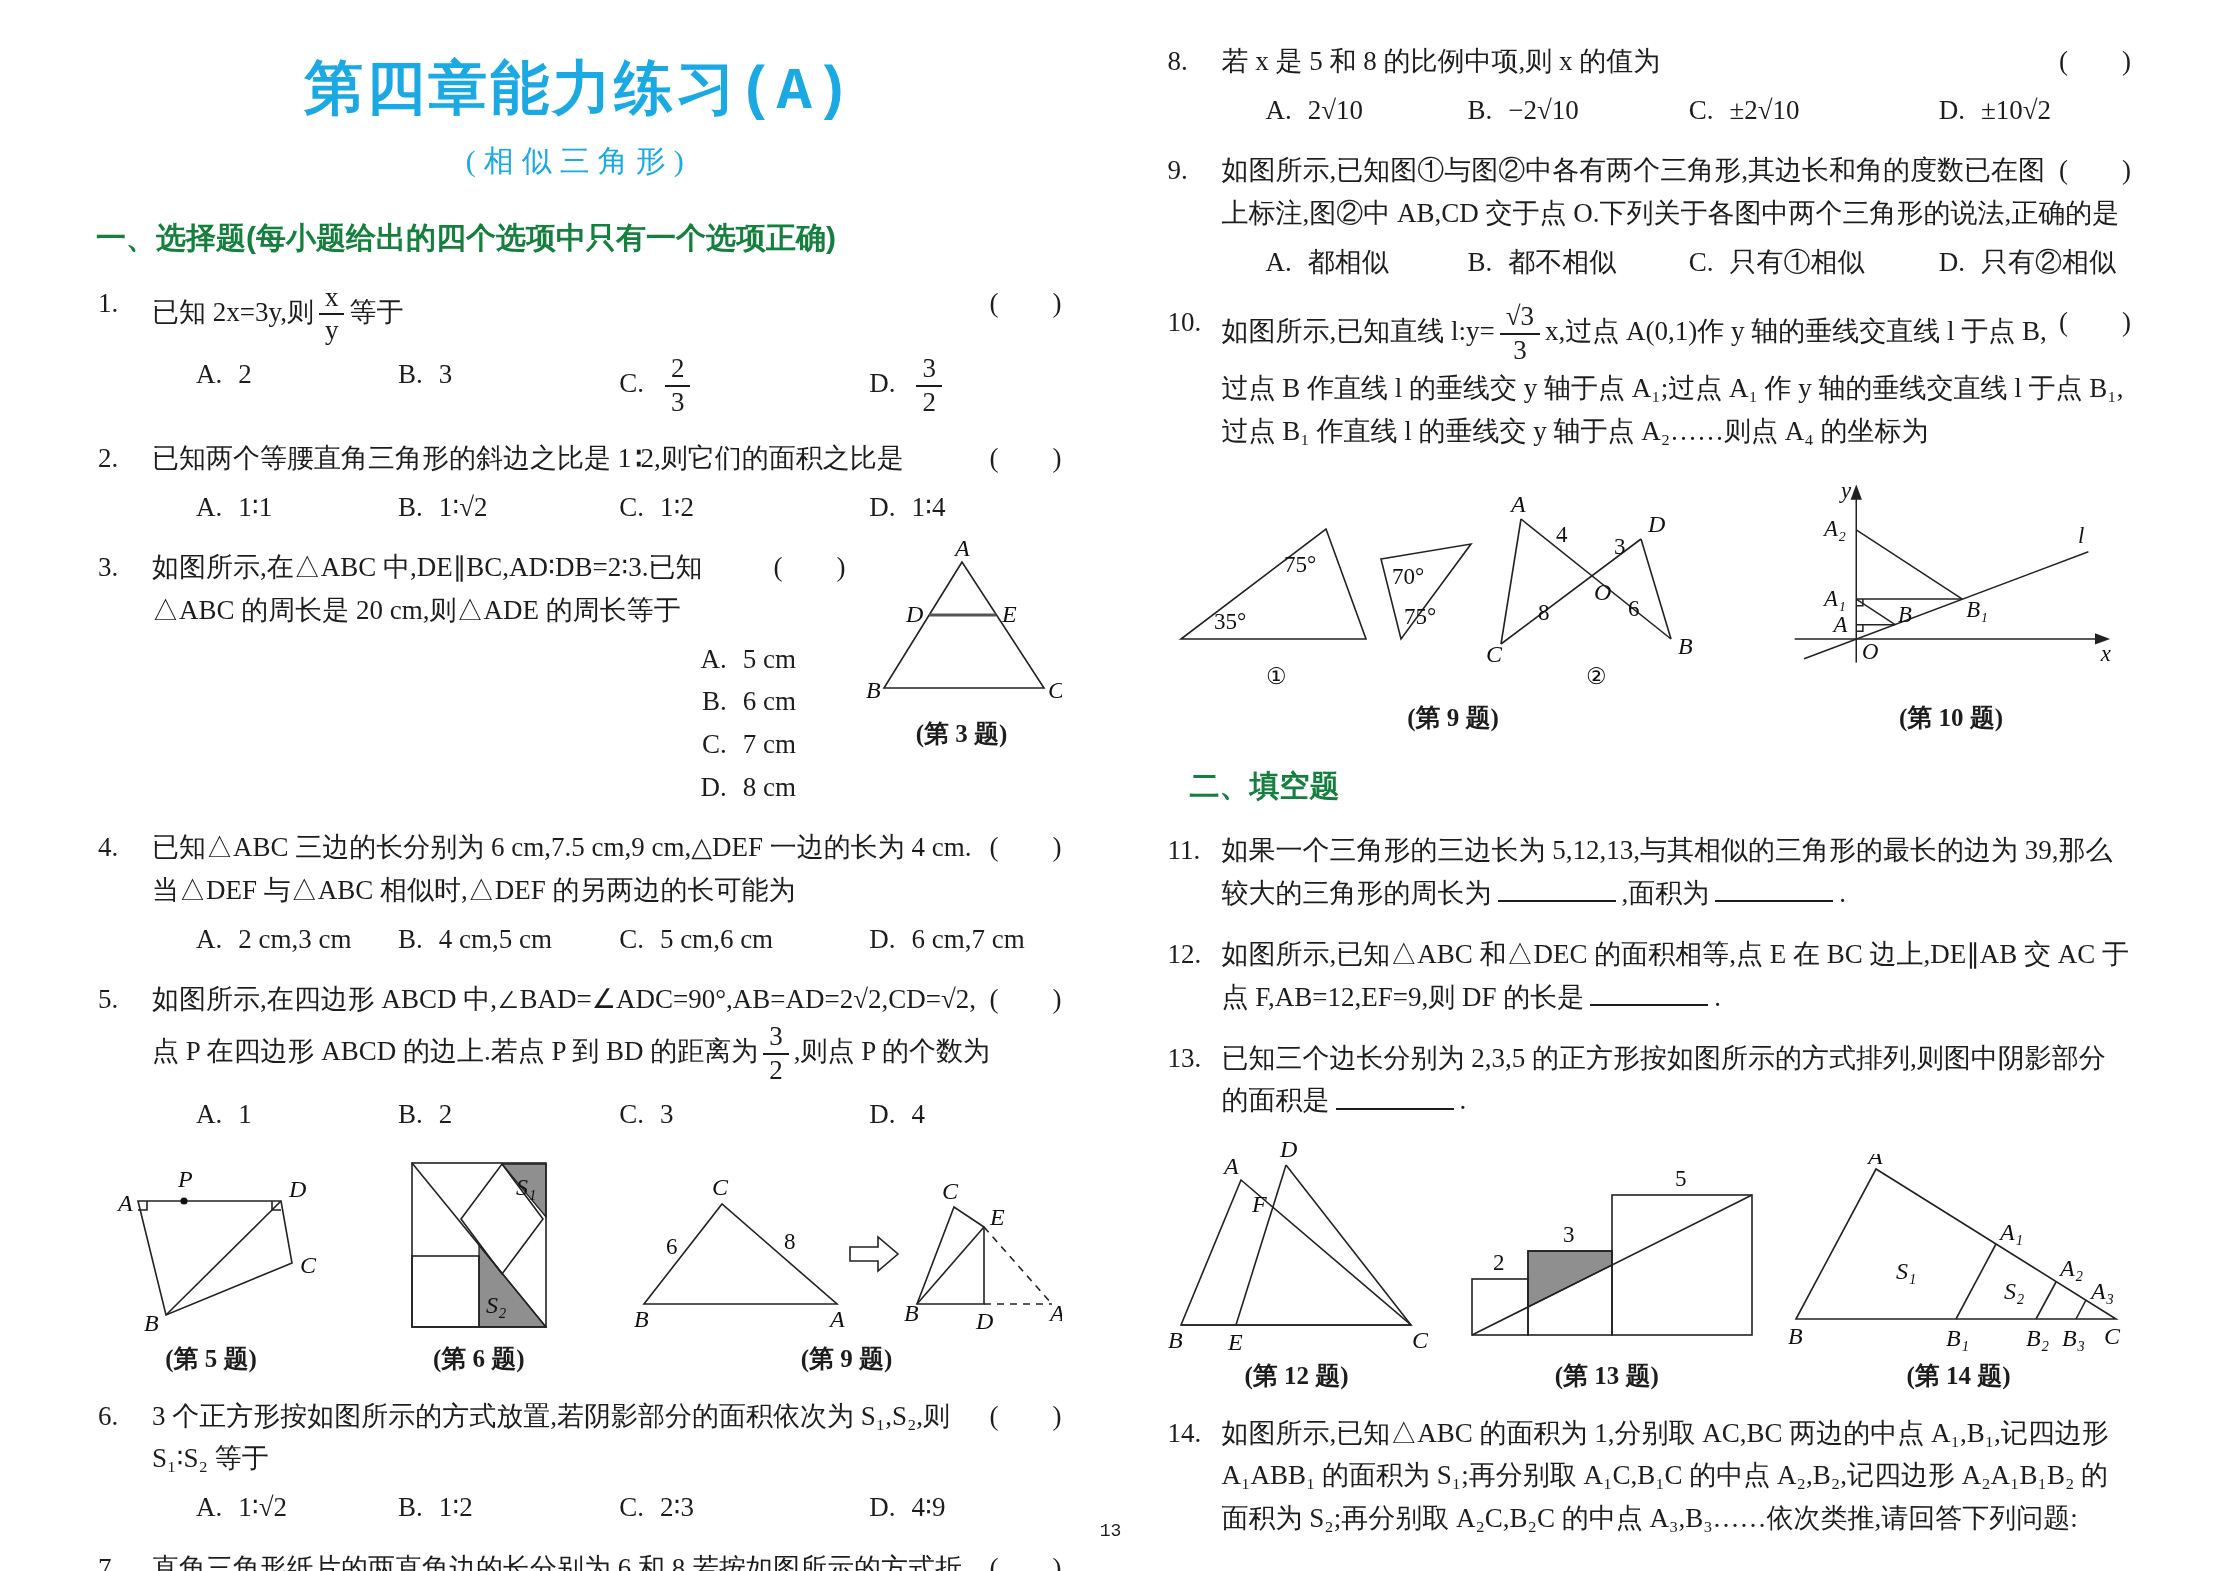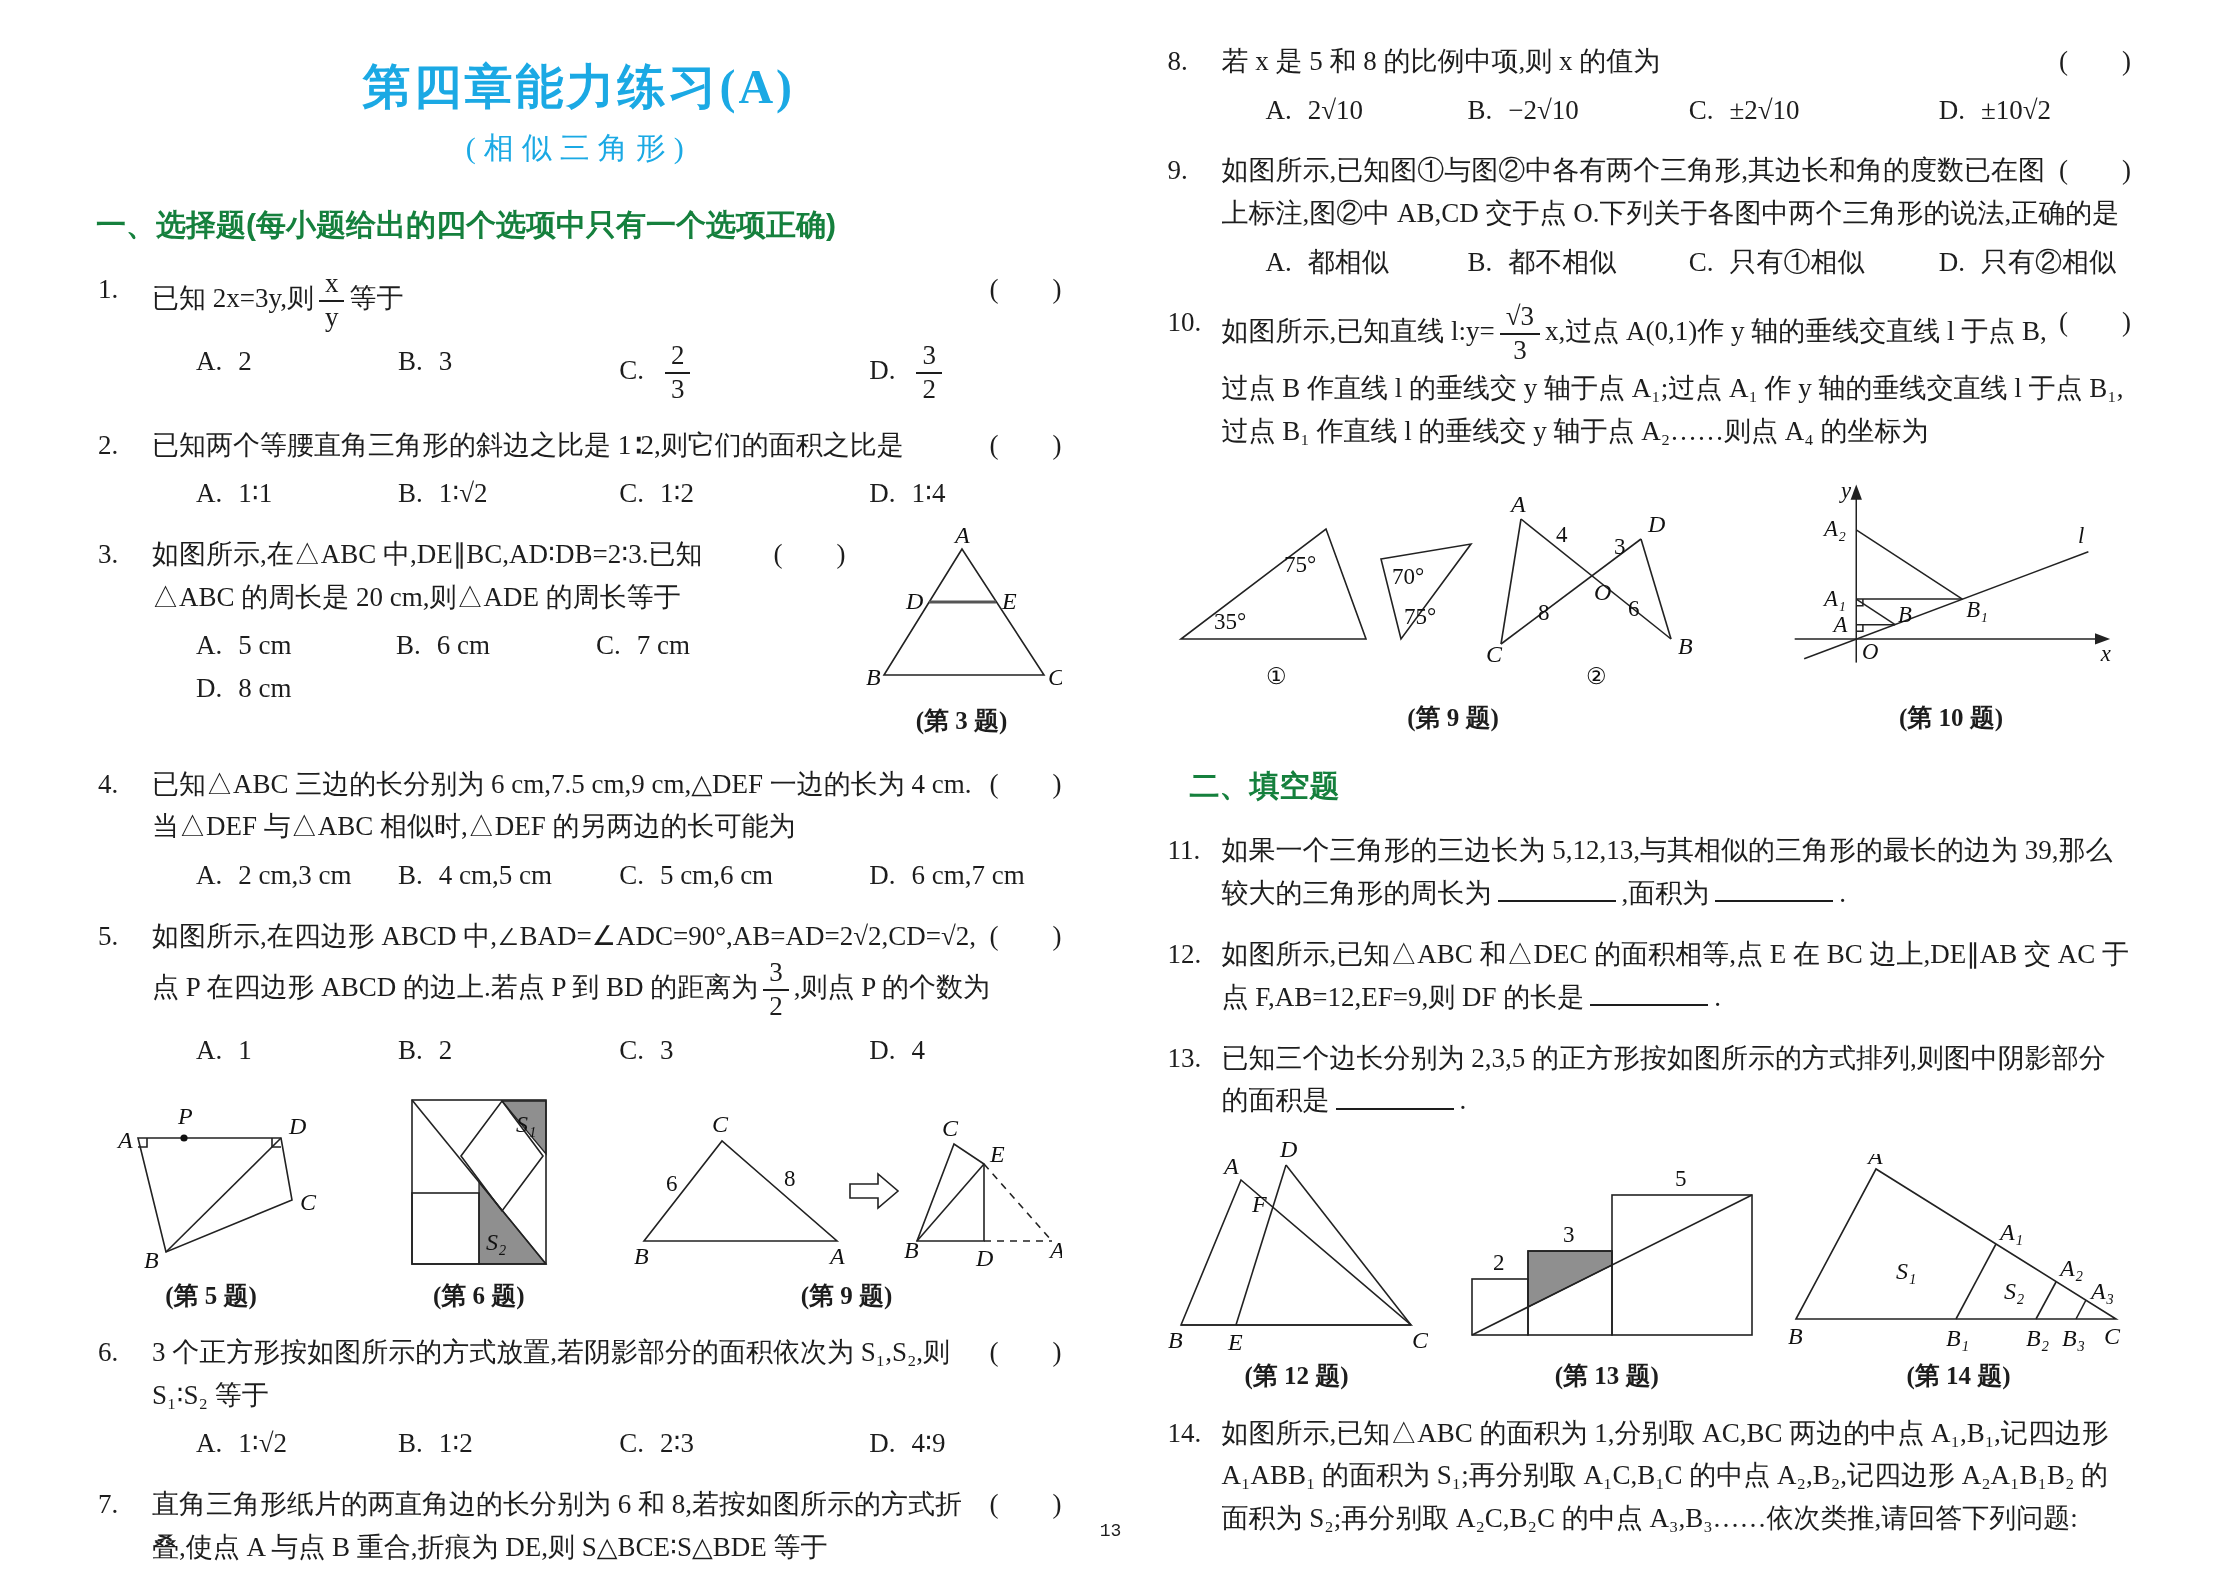--- a/index.html
+++ b/index.html
@@ -1,31 +1,31 @@
 <!DOCTYPE html>
 <html><head>
 <meta charset="utf-8">
 <style>
   html,body{margin:0;padding:0;background:#d9d9d9;}
   .page{position:relative;width:2221px;height:1571px;background:#ffffff;overflow:hidden;
         font-family:"Liberation Serif",serif;color:#1d1d1d;font-size:27px;line-height:1.58;}
   .cols{display:flex;gap:104px;padding:40px 90px 0 96px;}
   .col{flex:1;min-width:0;}
-  .title{color:#1ba9e4;font-family:Liberation Serif, serif;font-weight:bold;
-         font-size:48px;text-align:center;letter-spacing:3px;line-height:1.2;margin-top:18px;}
+  .title{color:#1ba9e4;font-family:Liberation Mono, monospace;font-weight:bold;
+         font-size:59px;text-align:center;letter-spacing:3px;line-height:1.2;margin-top:18px;}
   .subtitle{color:#1ba9e4;text-align:center;font-size:30px;letter-spacing:8px;margin-top:8px;}
   .sechead{color:#15803d;font-family:"Liberation Sans",sans-serif;font-weight:bold;
            font-size:30px;margin:30px 0 20px 0;}
   .sechead2{margin-top:24px;margin-left:24px;}
   .prob{position:relative;padding-left:56px;margin-bottom:18px;}
   .prob::after{content:"";display:block;clear:right;}
   .pno{position:absolute;left:2px;top:0;}
   .brk{float:right;}
   .opts{display:grid;grid-template-columns:1.05fr 1.15fr 1.3fr 1fr;margin-top:6px;padding-left:44px;}
-  .opts.two{grid-template-columns:1fr 1fr 1fr;max-width:600px;}
+  .opts.two{grid-template-columns:1fr;max-width:600px;text-align:right;}
   .opt{white-space:nowrap;}
   .opt .ol{margin-right:16px;}
   .frac{display:inline-block;vertical-align:middle;text-align:center;line-height:1.18;margin:0 5px;}
   .frac .fn{display:block;padding:0 6px;border-bottom:2px solid #1d1d1d;}
   .frac .fd{display:block;padding:0 6px;}
   .blank{display:inline-block;width:118px;border-bottom:2px solid #1d1d1d;height:1.05em;
          vertical-align:baseline;margin:0 6px;}
   .figright{float:right;margin:-6px 0 4px 16px;text-align:center;}
   .figrow{display:flex;justify-content:space-between;align-items:flex-end;margin:4px 0 16px 0;}
   .figbox{text-align:center;}

